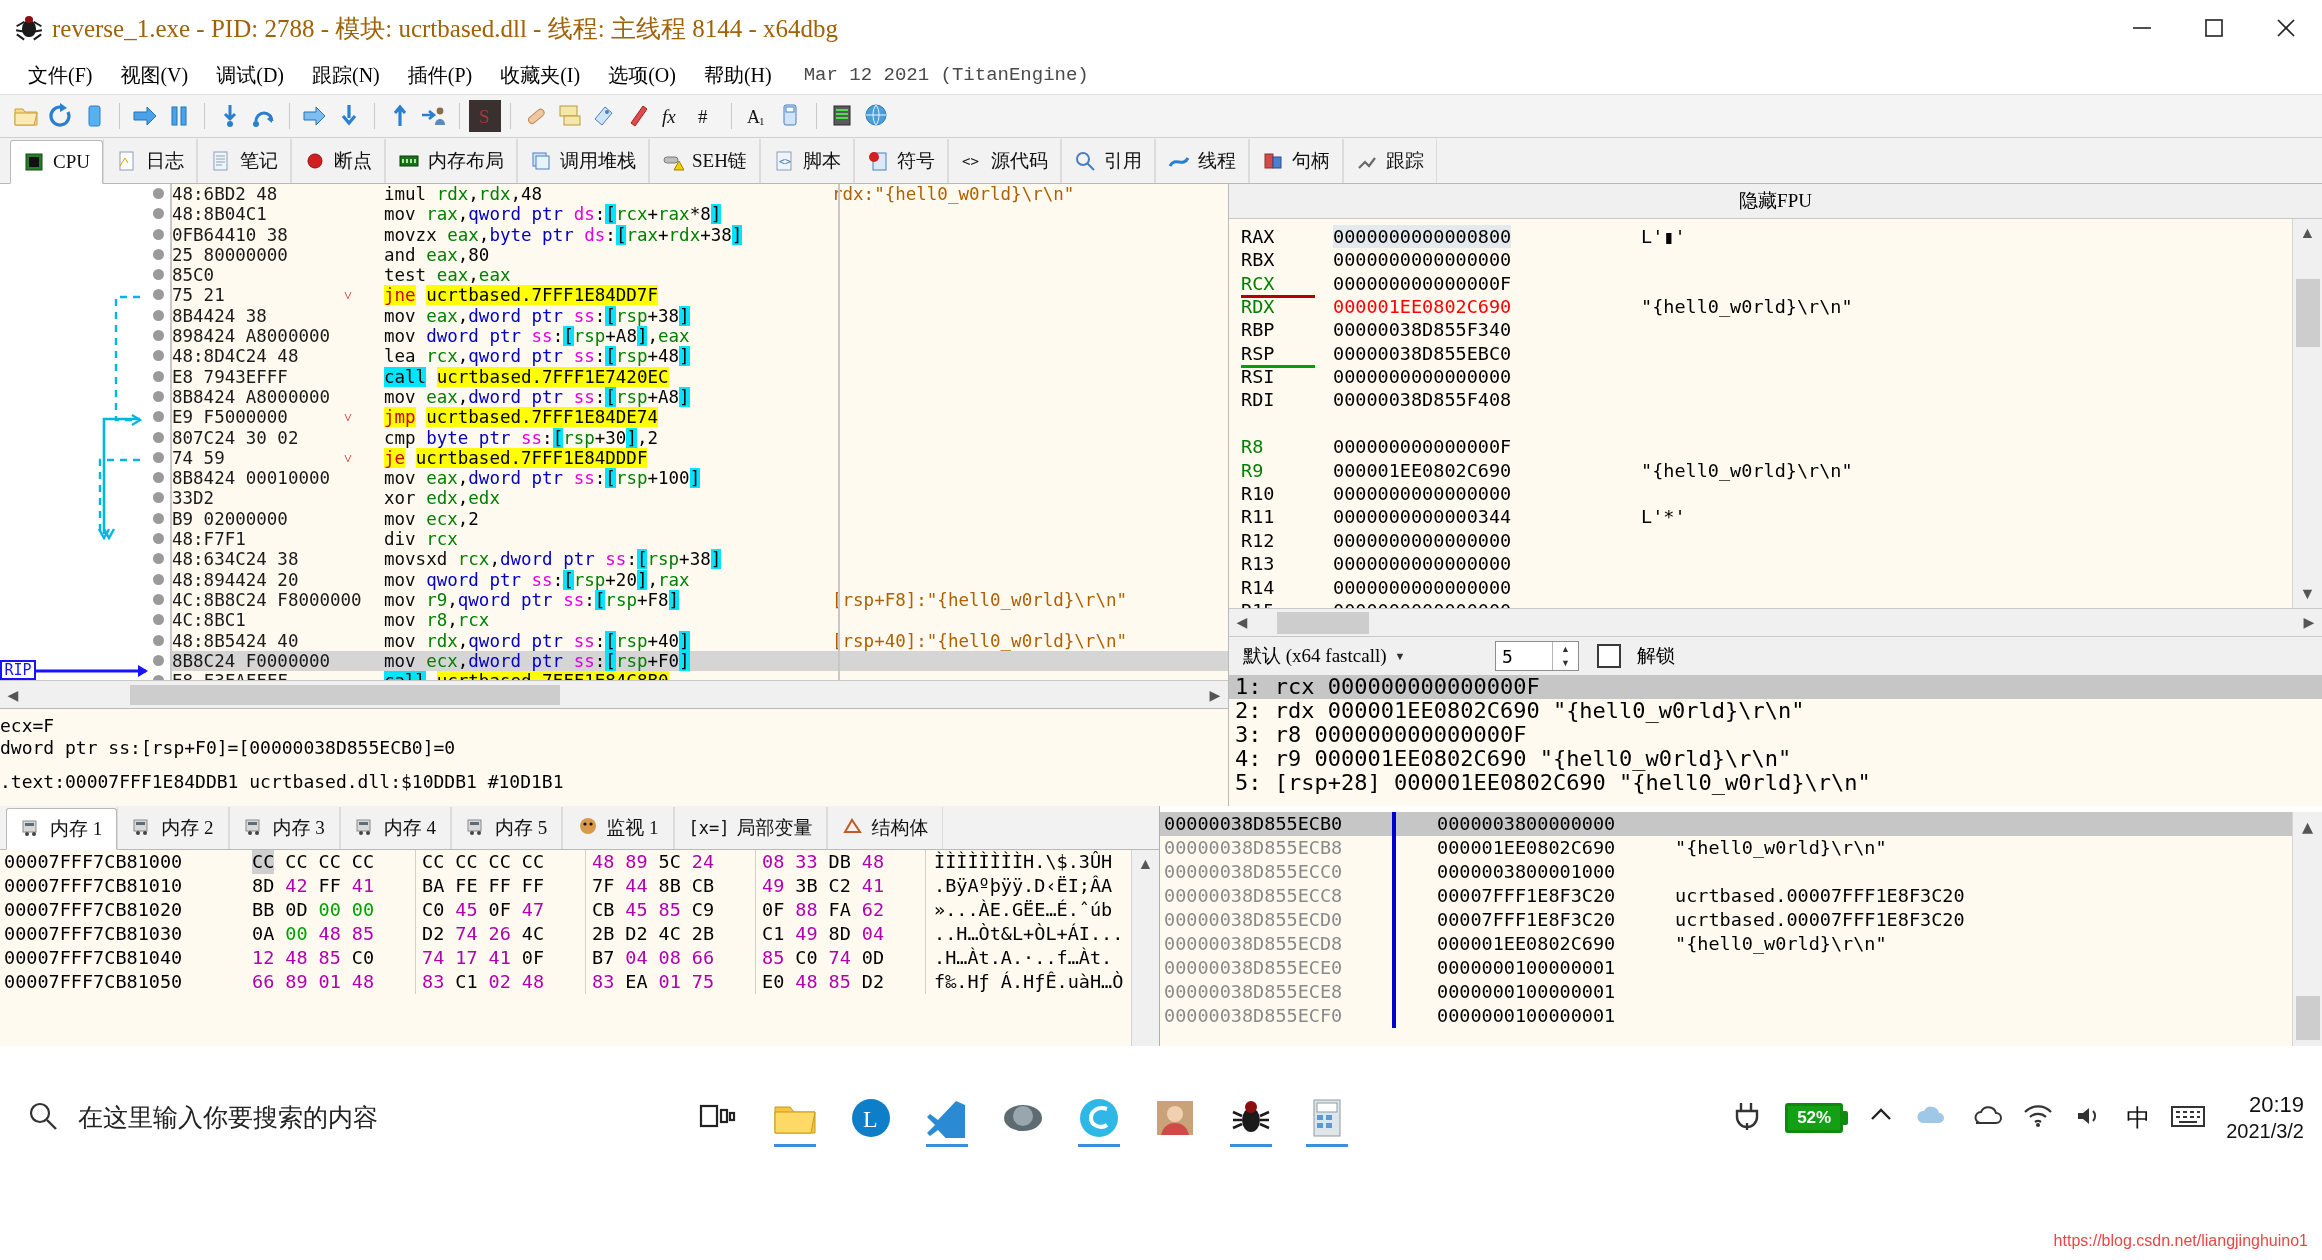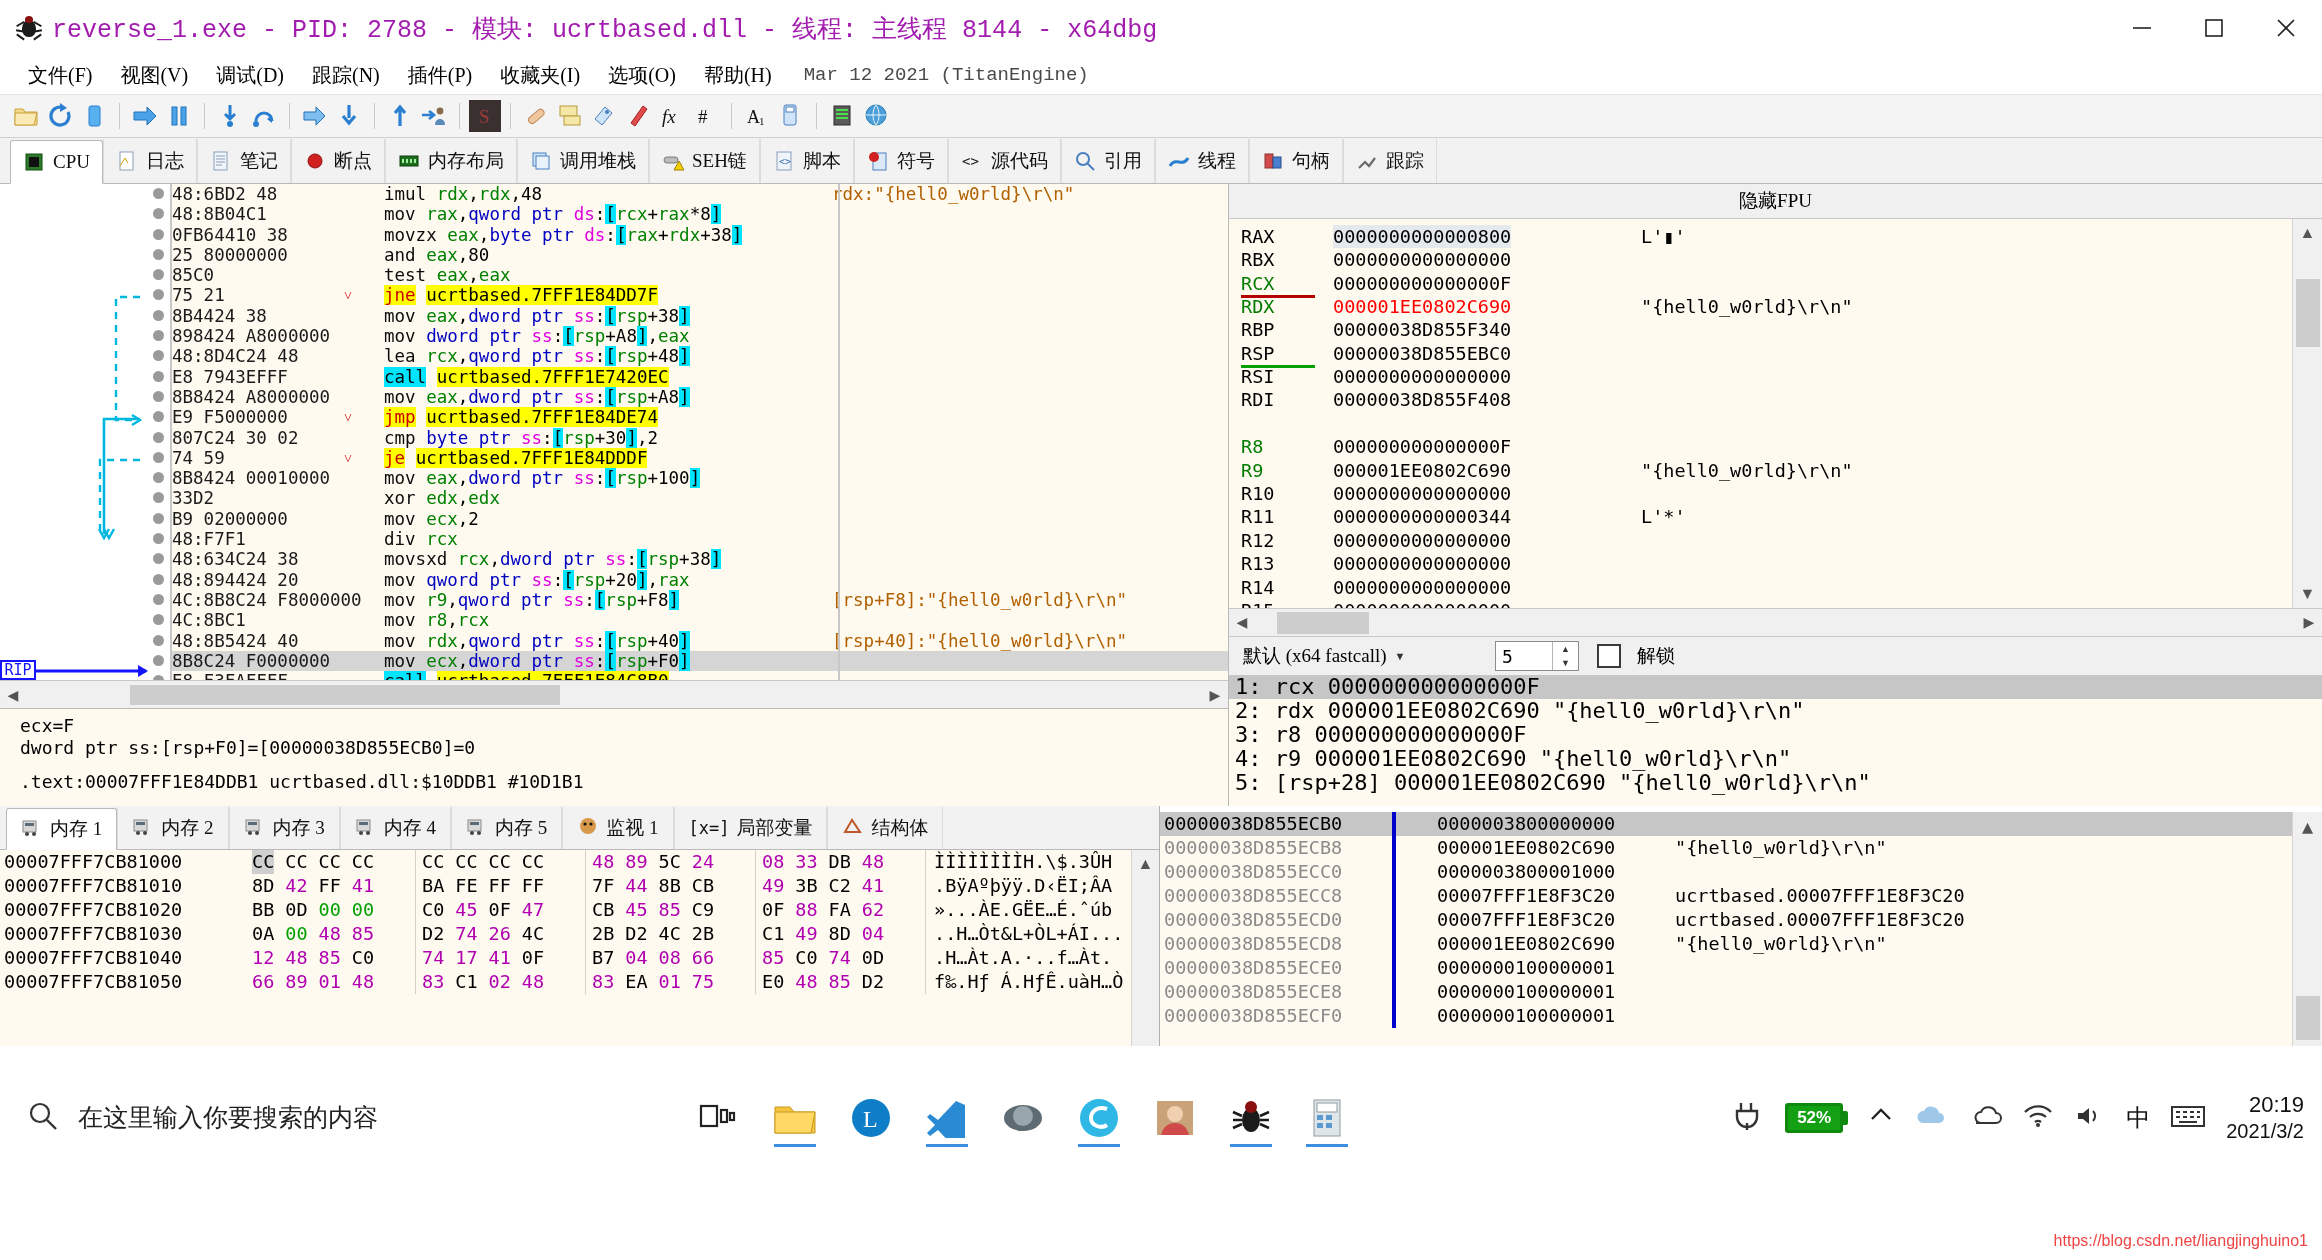--- a/index.html
+++ b/index.html
@@ -17,22 +17,22 @@
     background:#ffffff; border-bottom:0px solid #ddd;
     padding-left: 14px;
   }
   .title-ico { width:30px; height:30px; margin-right:8px; position:relative; flex:0 0 auto;}
   .title-ico .body { position:absolute; left:8px; top:7px; width:14px; height:17px;
      background:#1b1b1b; border-radius:50% 50% 45% 45%;}
   .title-ico .head { position:absolute; left:11px; top:3px; width:8px; height:7px;
      background:#8a1010; border-radius:50%;}
   .title-ico .lg { position:absolute; width:9px; height:2px; background:#1b1b1b; }
   .title-text {
-    font-size: 25px; color:#a21caf; white-space:nowrap;
-    font-family:Liberation Mono, monospace;
+    font-size: 25px; color:#a16207; white-space:nowrap;
+    font-family:Liberation Serif, serif;
   }
   .win-btns { margin-left:auto; display:flex; height:56px; }
   .win-btn { width:72px; height:56px; display:flex; align-items:center; justify-content:center; }
   .win-btn svg { display:block; }
 
   
   .menubar {
     height:38px; display:flex; align-items:center; padding-left:14px;
     background:#ffffff; gap:0px;
   }
@@ -122,21 +122,21 @@
       display:flex; align-items:center; }
   .hs-btn { width:26px; height:26px; display:flex; align-items:center; justify-content:center;
       color:#555; font-size:14px; }
   .hs-track { flex:1; height:26px; background:#f0f0f0; position:relative;}
   .hs-thumb { position:absolute; left:104px; top:3px; width:430px; height:20px; background:#cdcdcd;}
 
   
   .infobox {
     height:100px; background:#fffaf0; border-top:1px solid #b9b9b9;
     font-family:"DejaVu Sans Mono", monospace; font-size:18px; color:#000;
-    padding:6px 20px; line-height:22px; overflow:hidden;
+    padding:6px 0; line-height:22px; overflow:hidden;
   }
   .infobox .spacer{height:12px;}
 
   
   .regs { width:1094px; display:flex; flex-direction:column; border-left:1px solid #b9b9b9;}
   .fpu-hdr { height:36px; background:#f0f0f0; border-bottom:1px solid #c7c7c7;
       display:flex; align-items:center; justify-content:center;
       font-size:19px; font-family:"Liberation Serif", serif;}
   .reg-body { flex:1 1 auto; display:flex; background:#fffaf0; overflow:hidden; position:relative;}
   .reg-list { flex:1 1 auto; padding:6px 0 0 12px; font-family:"DejaVu Sans Mono", monospace;

